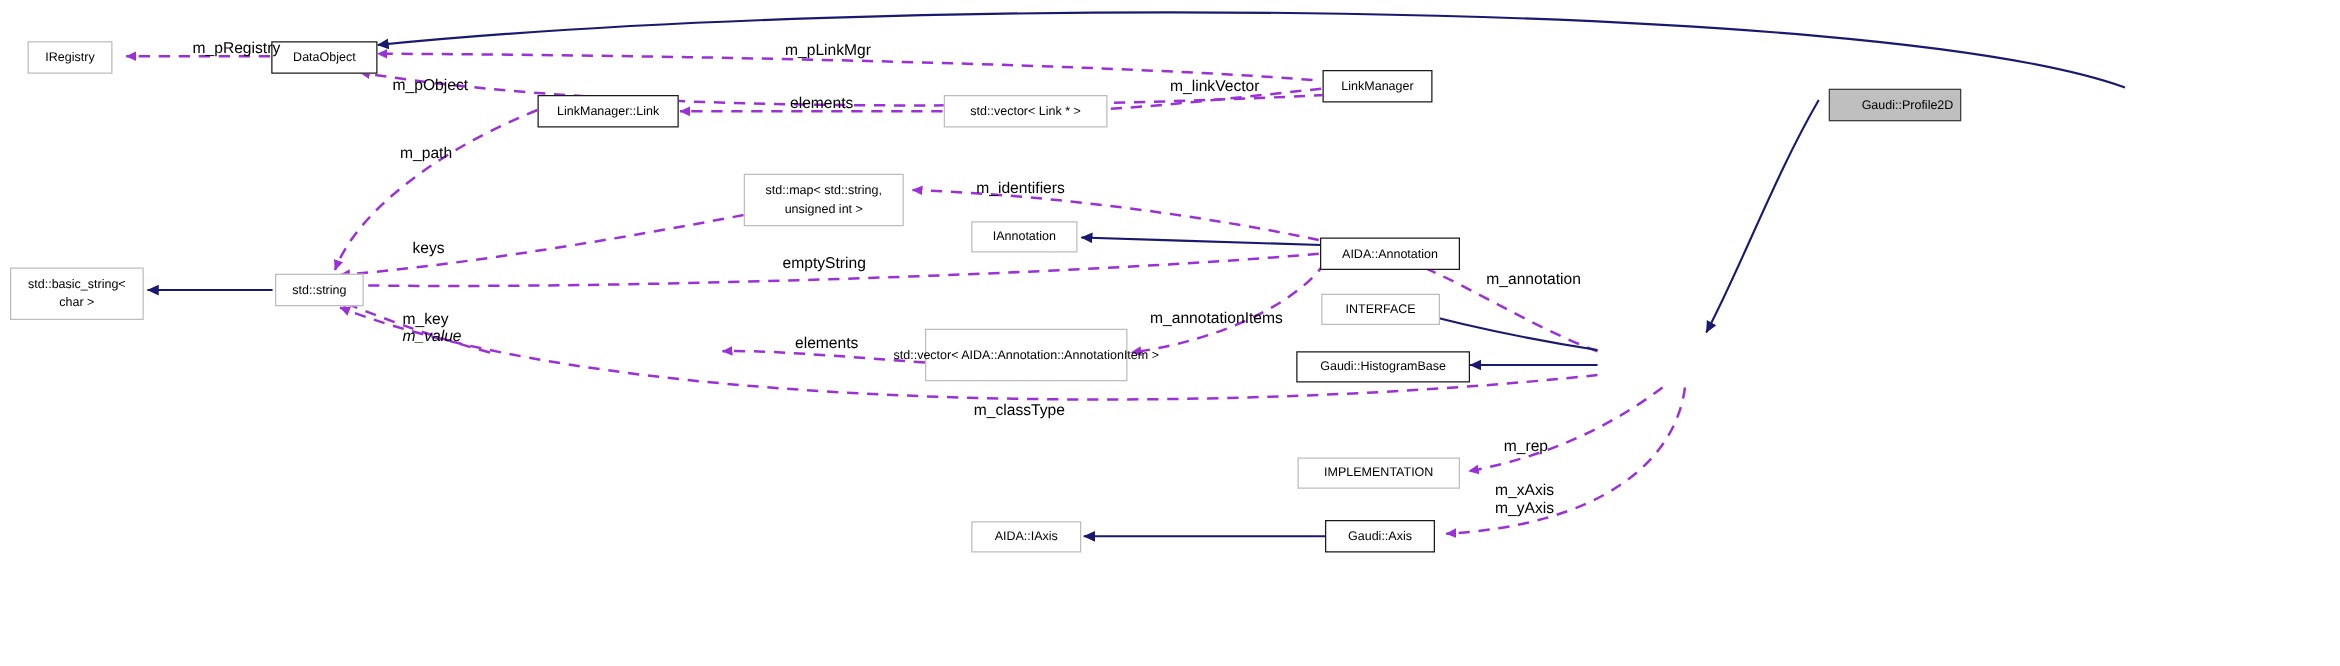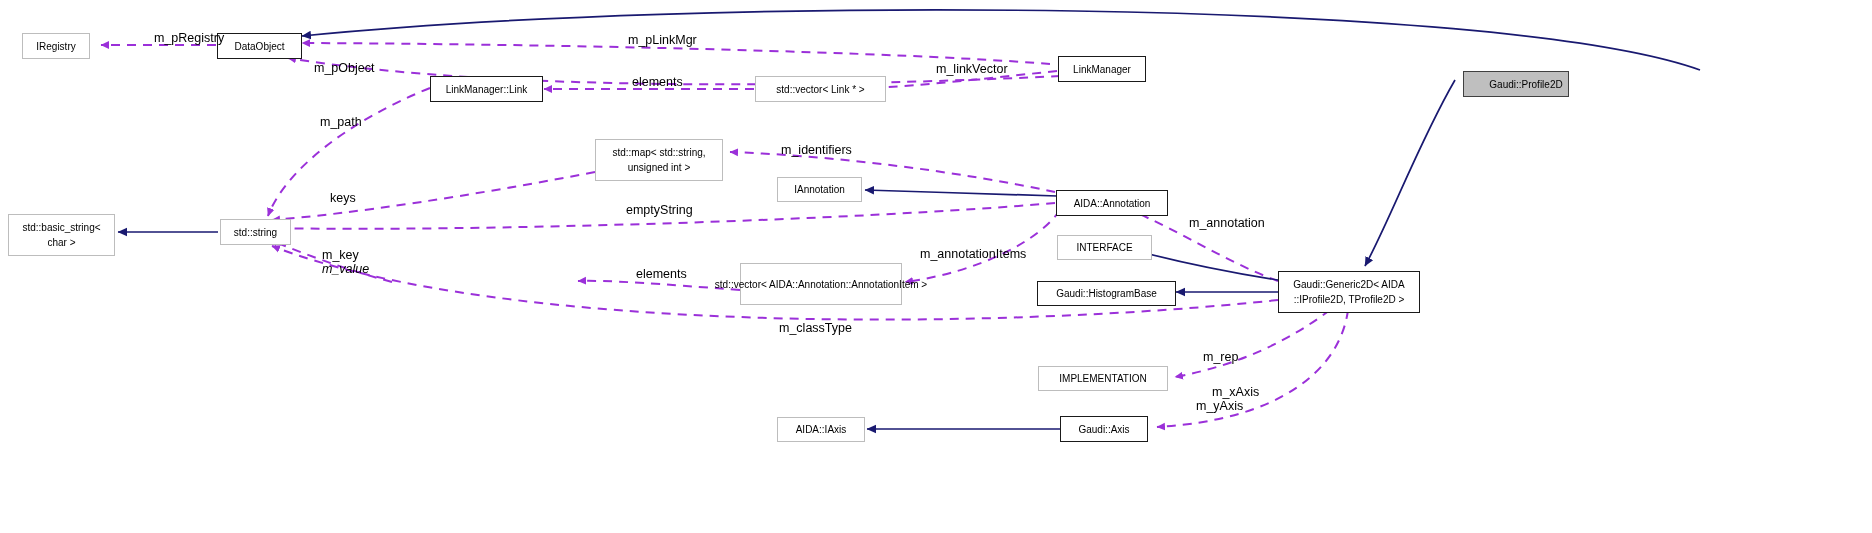--- a/index.html
+++ b/index.html
@@ -99,24 +99,20 @@
 
   <div class="node tmpl" style="left:8px;top:214px;width:107px;height:42px;flex-direction:column;">
     <span>std::basic_string&lt;</span>
     <span>char &gt;</span>
   </div>
 
   <div class="node tmpl" style="left:220px;top:219px;width:71px;height:26px;"><span>std::string</span></div>
   <div class="node tmpl" style="left:1057px;top:235px;width:95px;height:25px;"><span>INTERFACE</span></div>
   <div class="node klass" style="left:1037px;top:281px;width:139px;height:25px;"><span>Gaudi::HistogramBase</span></div>
 
-  <div class="node klass" style="left:1278px;top:271px;width:142px;height:42px;flex-direction:column;">
-    <span>Gaudi::Generic2D&lt; AIDA</span>
-    <span>::IProfile2D, TProfile2D &gt;</span>
-  </div>
 
 
   <div class="node tmpl" style="left:740px;top:263px;width:162px;height:42px;flex-direction:row;">
     <span>std::vector&lt; AIDA::</span>
     <span>Annotation::AnnotationItem &gt;</span>
   </div>
 
   <div class="node tmpl" style="left:1038px;top:366px;width:130px;height:25px;"><span>IMPLEMENTATION</span></div>
   <div class="node tmpl" style="left:777px;top:417px;width:88px;height:25px;"><span>AIDA::IAxis</span></div>
   <div class="node klass" style="left:1060px;top:416px;width:88px;height:26px;"><span>Gaudi::Axis</span></div>
@@ -130,16 +126,16 @@
   <div class="elabel" style="left:781px;top:143px;">m_identifiers</div>
   <div class="elabel" style="left:330px;top:191px;">keys</div>
   <div class="elabel" style="left:626px;top:203px;">emptyString</div>
   <div class="elabel" style="left:1189px;top:216px;">m_annotation</div>
   <div class="elabel" style="left:920px;top:247px;">m_annotationItems</div>
   <div class="elabel" style="left:322px;top:248px;">m_key</div>
   <div class="elabel" style="left:322px;top:262px;font-style:italic;">m_value</div>
   <div class="elabel" style="left:636px;top:267px;">elements</div>
   <div class="elabel" style="left:779px;top:321px;">m_classType</div>
   <div class="elabel" style="left:1203px;top:350px;">m_rep</div>
-  <div class="elabel" style="left:1196px;top:385px;margin-left:16px;">m_xAxis</div>
+  <div class="elabel" style="left:1196px;top:385px;">m_xAxis</div>
   <div class="elabel" style="left:1196px;top:399px;">m_yAxis</div>
 
 </div>
 
 </body></html>

